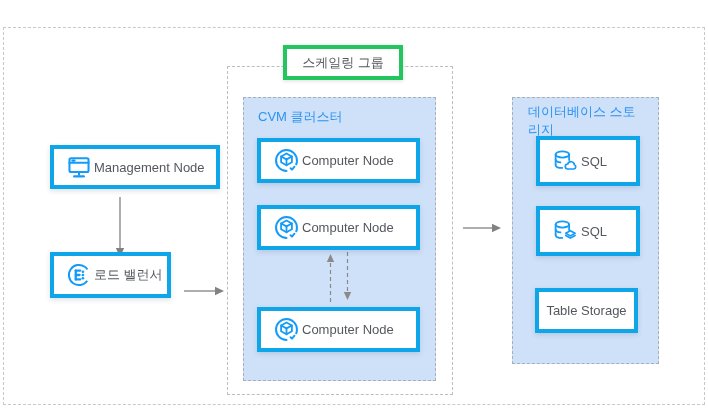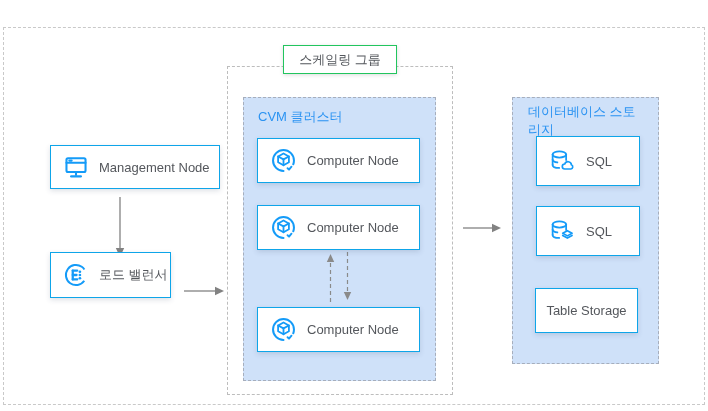--- a/index.html
+++ b/index.html
@@ -21,38 +21,38 @@
   }
   .panel-cvm{left:243px;top:97px;width:191px;height:282px;}
   .panel-db{left:512px;top:97px;width:145px;height:265px;}
   .panel-title{
     position:absolute;color:#2b93f2;font-size:13px;line-height:18px;z-index:3;
   }
   .cvm-title{left:258px;top:108px;}
   .db-title{left:528px;top:103px;width:116px;word-break:break-all;}
   
   .node-box{
-    position:absolute;background:#ffffff;border:1px solid #0ea5e9;
+    position:absolute;background:#ffffff;border:4px solid #0ea5e9;
     box-shadow:0 2px 5px rgba(50,70,100,.16);
-    display:flex;align-items:center;gap:10px;padding-left:12px;
+    display:flex;align-items:center;gap:2px;padding-left:12px;
     box-sizing:border-box;z-index:4;font-size:13px;color:#54575c;
   }
   .node-box.center{justify-content:center;padding-left:0;}
   .box-mgmt{left:50px;top:145px;width:170px;height:44px;}
   .box-lb{left:50px;top:252px;width:121px;height:46px;}
   .box-cn1{left:257px;top:138px;width:163px;height:45px;}
   .box-cn2{left:257px;top:205px;width:163px;height:45px;}
   .box-cn3{left:257px;top:307px;width:163px;height:45px;}
   .box-sql1{left:536px;top:136px;width:104px;height:50px;}
   .box-sql2{left:536px;top:206px;width:104px;height:50px;}
   .box-ts{left:535px;top:288px;width:103px;height:45px;}
   
   .scaling-label{
     position:absolute;left:283px;top:45px;width:112px;height:27px;
-    background:#fff;border:1px solid #22c55e;box-shadow:0 1px 4px rgba(0,0,0,.14);
+    background:#fff;border:4px solid #22c55e;box-shadow:0 1px 4px rgba(0,0,0,.14);
     display:flex;align-items:center;justify-content:center;
     font-size:13px;color:#54575c;z-index:5;
   }
   .icon{flex:0 0 auto;display:block;}
   #arrows{position:absolute;left:0;top:0;z-index:3;pointer-events:none;}
 </style>
 </head>
 <body>
 
 <div id="canvas">

